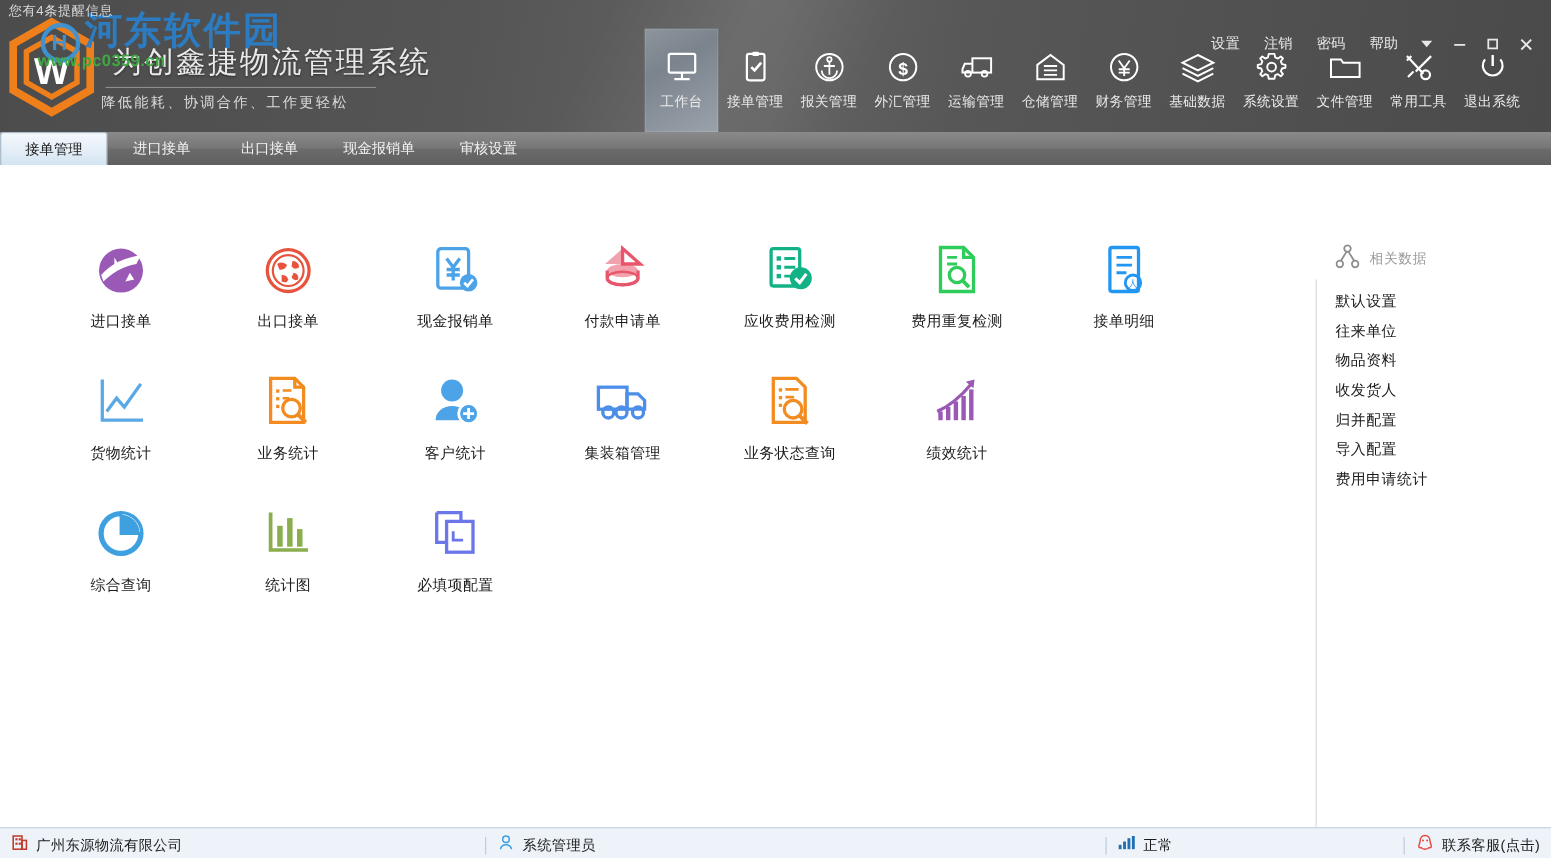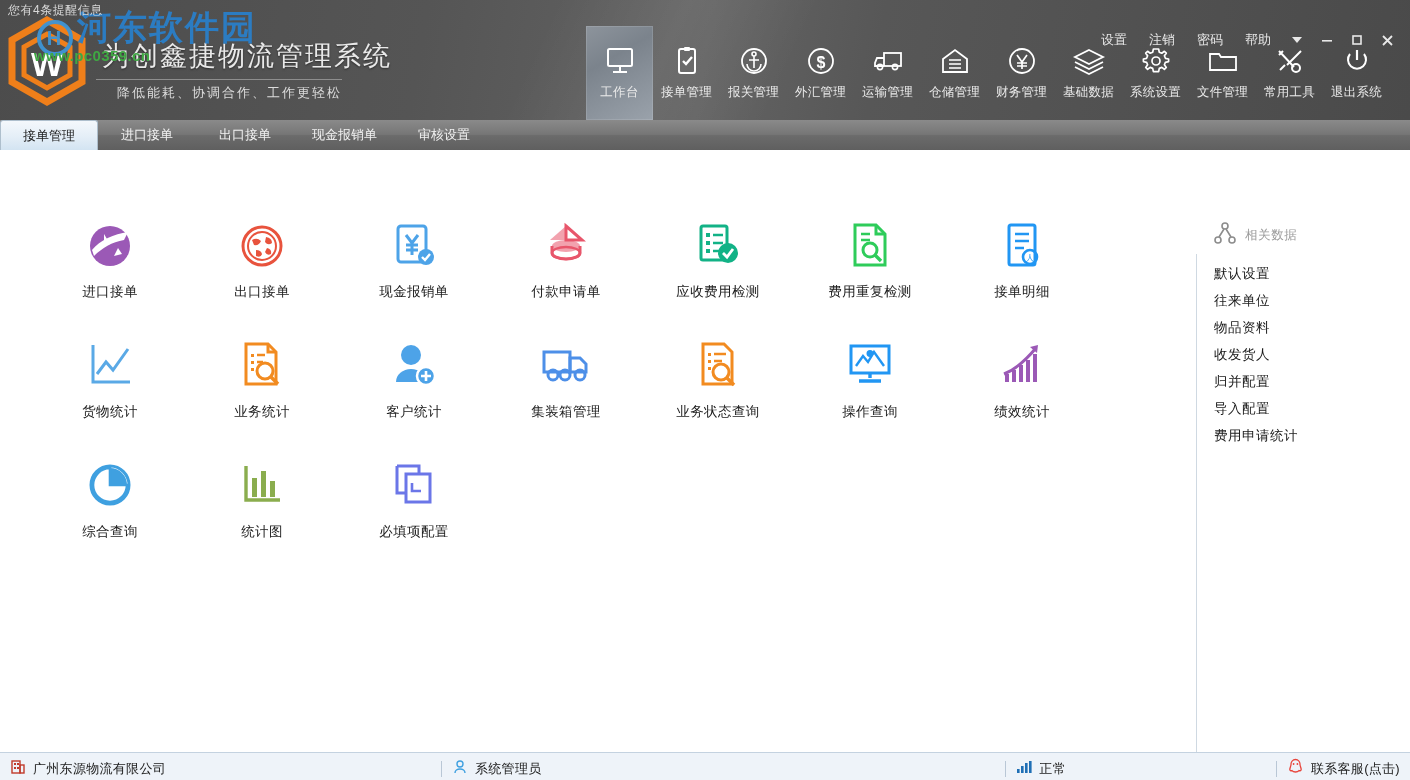--- a/index.html
+++ b/index.html
@@ -37,21 +37,21 @@
   }
   .brand-title {
     font-size: 27px; color: #e9e9e9; letter-spacing: 2px; font-weight: normal;
     text-shadow: 0 1px 2px rgba(0,0,0,.5);
     margin-left: 10px;
   }
   .brand-rule {
     width: 246px; height: 1px; background: #8e8e8e; margin: 5px 0 4px 4px;
   }
   .brand-sub {
-    font-size: 13px; color: #dcdcdc; letter-spacing: 2px; text-align: right;
+    font-size: 13px; color: #dcdcdc; letter-spacing: 2px; text-align: left;
     width: 250px;
   }
 
   
   .wm-site {
     position: absolute; left: 37px; top: 5px; z-index: 6;
     font-size: 34px; font-weight: bold; color: #2a7fc9; letter-spacing: 2px;
     opacity: .95;
   }
   .wm-site .wm-ring {
@@ -505,31 +505,20 @@
               <rect x="16" y="20" width="3" height="3" fill="#f28b20"></rect>
               <rect x="16" y="27" width="3" height="3" fill="#f28b20"></rect>
               <path d="M22 14 L34 14 M22 21 L30 21" stroke="#f28b20" stroke-width="2.4"></path>
               <circle cx="29" cy="32" r="8" fill="none" stroke="#f28b20" stroke-width="3"></circle>
               <path d="M35 38 L42 45" stroke="#f28b20" stroke-width="3.6"></path>
             </svg>
           </span>
           <span class="clabel">业务状态查询</span>
         </div>
 
-        <div class="cell">
-          <span class="cicon">
-            <svg width="54" height="52" viewBox="0 0 54 52">
-              <rect x="8" y="6" width="38" height="27" fill="none" stroke="#2196f3" stroke-width="3"></rect>
-              <path d="M13 26 L20 16 L25 22 L31 12 L41 26" fill="none" stroke="#2196f3" stroke-width="2.4"></path>
-              <path d="M27 10 a3 3 0 0 1 0 7 a3 3 0 0 1 0 -7 Z" fill="#2196f3"></path>
-              <path d="M27 33 L27 38 M16 41 L38 41" stroke="#2196f3" stroke-width="3.4"></path>
-            </svg>
-          </span>
-          <span class="clabel">操作查询</span>
-        </div>
 
         <div class="cell">
           <span class="cicon">
             <svg width="52" height="52" viewBox="0 0 52 52">
               <rect x="9" y="34" width="4" height="8" fill="#9b59b6"></rect>
               <rect x="16" y="30" width="4" height="12" fill="#9b59b6"></rect>
               <rect x="23" y="25" width="4" height="17" fill="#9b59b6"></rect>
               <rect x="30" y="20" width="4" height="22" fill="#9b59b6"></rect>
               <rect x="37" y="14" width="4" height="28" fill="#9b59b6"></rect>
               <path d="M8 34 C18 30 30 20 40 8" fill="none" stroke="#9b59b6" stroke-width="3"></path>

